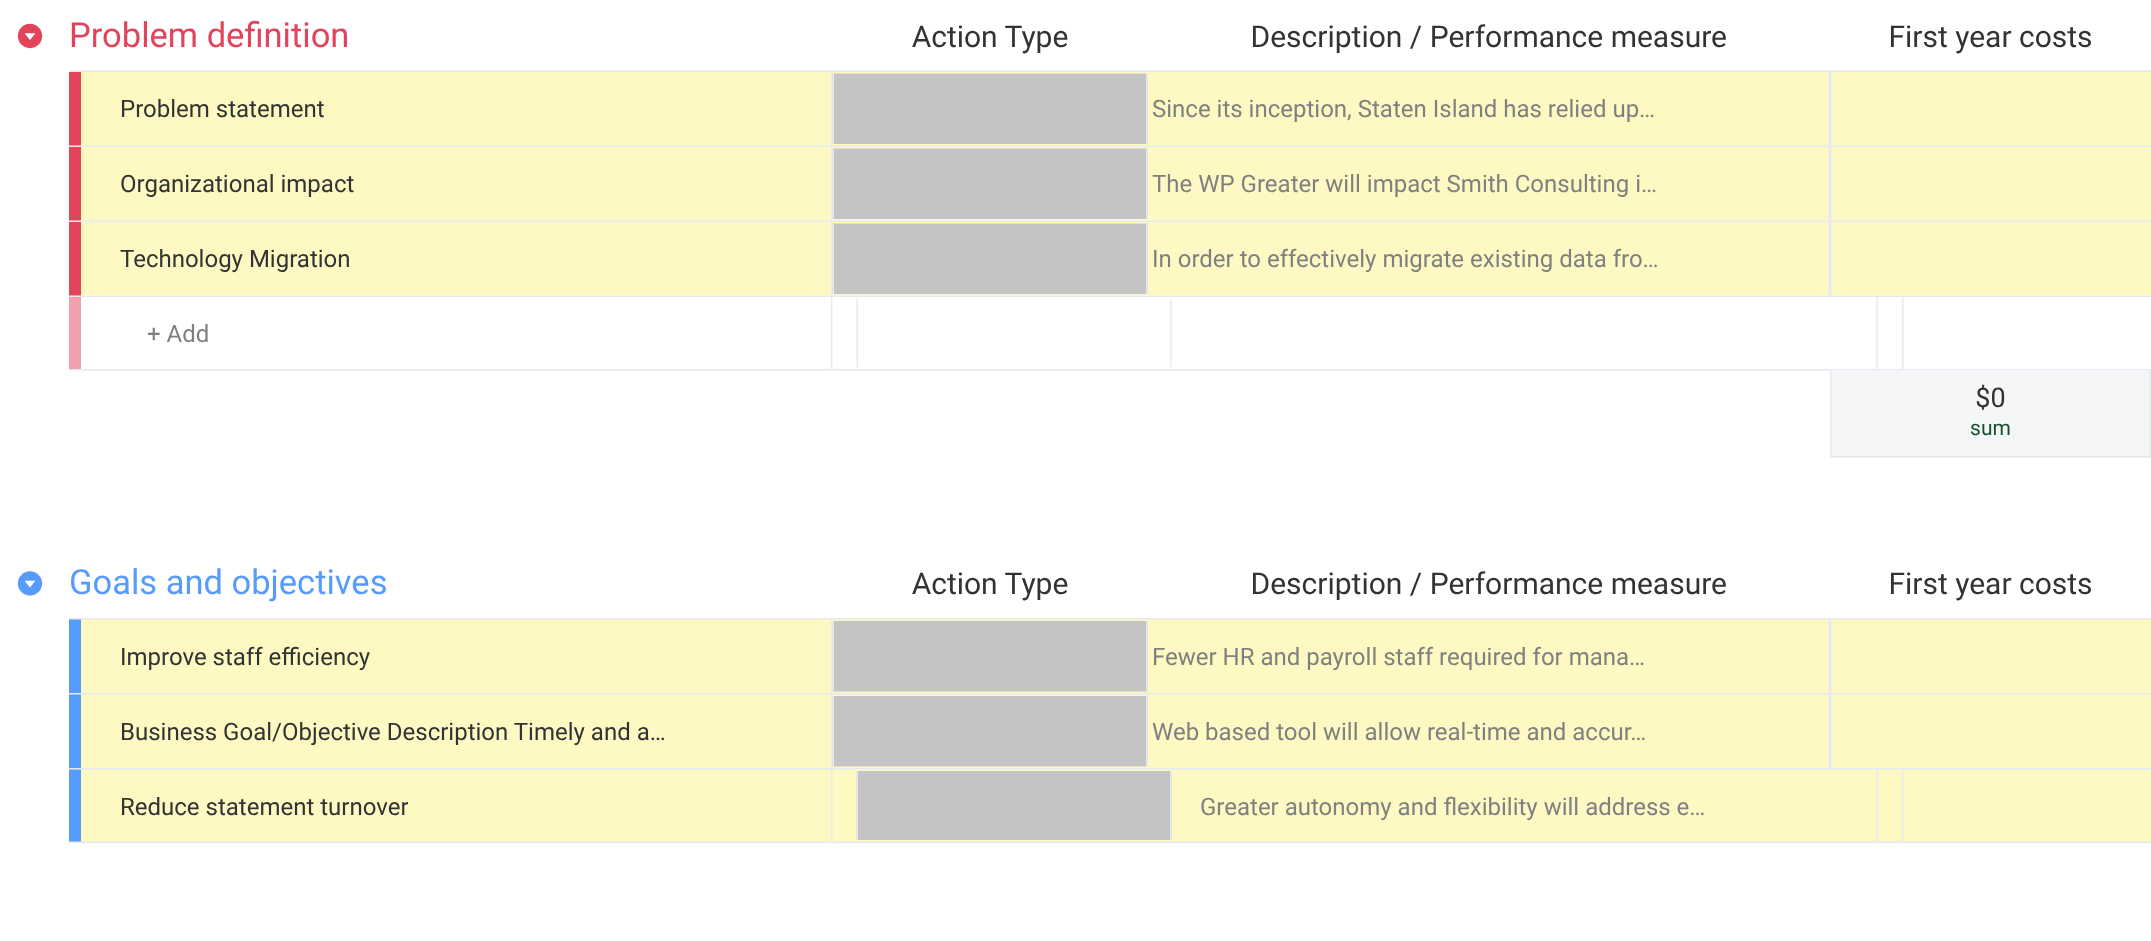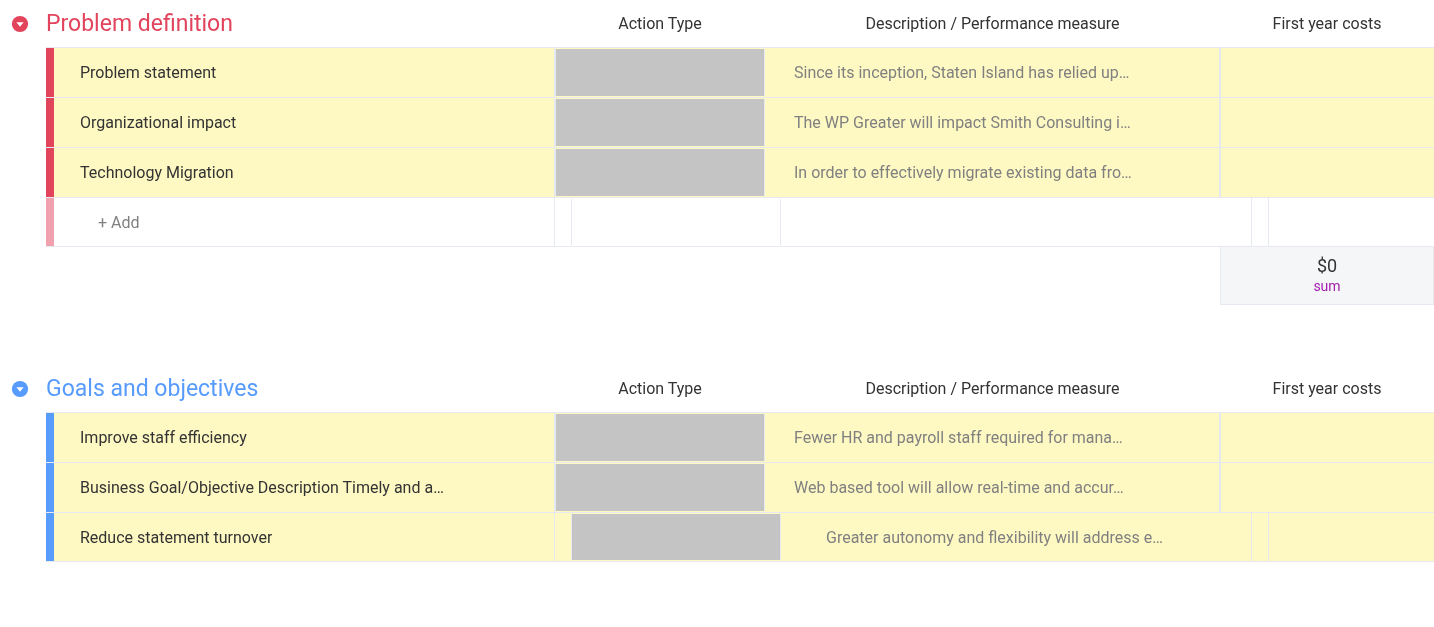--- a/index.html
+++ b/index.html
@@ -45,21 +45,21 @@
       margin-left: 16px;
     }
     .section-title.red {
       color: #e2445c;
     }
     .section-title.blue {
       color: #579bfc;
     }
     .col-header {
       color: #333;
-      font-size: 16px;
+      font-size: 20px;
       font-weight: 400;
       text-align: center;
     }
     .rows {
       padding-left: 46px;
     }
     .row {
       display: grid;
       grid-template-columns: 509px 210px 455px 214px;
       align-items: stretch;
@@ -100,21 +100,21 @@
     }
     .action-type-cell {
       background: #c4c4c4;
       border-right: 1px solid #e6e9ef;
       border-left: 1px solid #e6e9ef;
       margin: 1px 0;
     }
     .description-cell {
       display: flex;
       align-items: center;
-      padding: 0 29px;
+      padding: 0 3px;
       color: #808080;
       font-size: 16px;
       white-space: nowrap;
       overflow: hidden;
       text-overflow: ellipsis;
       border-right: 1px solid #e6e9ef;
     }
     .cost-cell {
       border-left: 1px solid #e6e9ef;
     }
@@ -139,21 +139,21 @@
       border: 1px solid #e6e9ef;
       border-top: none;
       text-align: center;
       padding: 8px 0 10px 0;
     }
     .summary-value {
       color: #333;
       font-size: 18px;
     }
     .summary-label {
-      color: #a21caf;
+      color: #14532d;
       font-size: 14px;
       margin-top: 2px;
     }
   </style>
 </head>
 <body>
 
 <div class="section">
   <div class="section-header">
     <div class="section-title-wrap">

